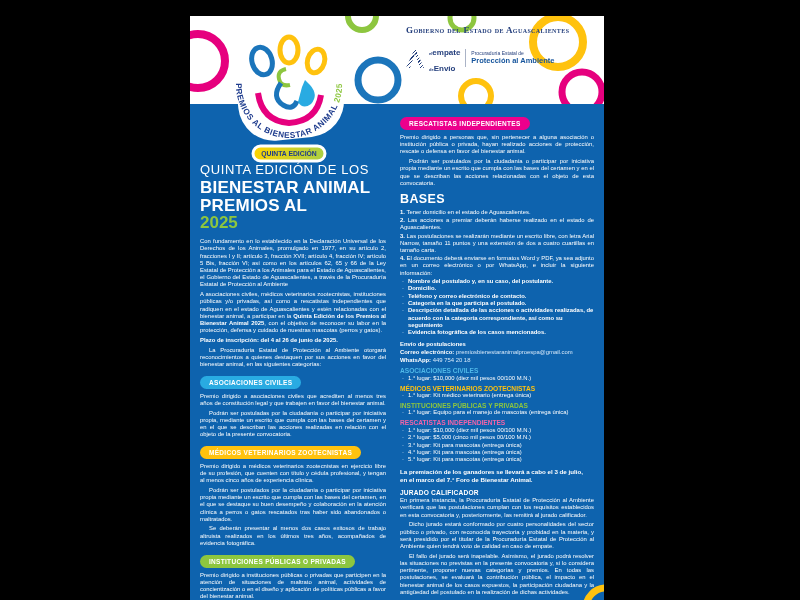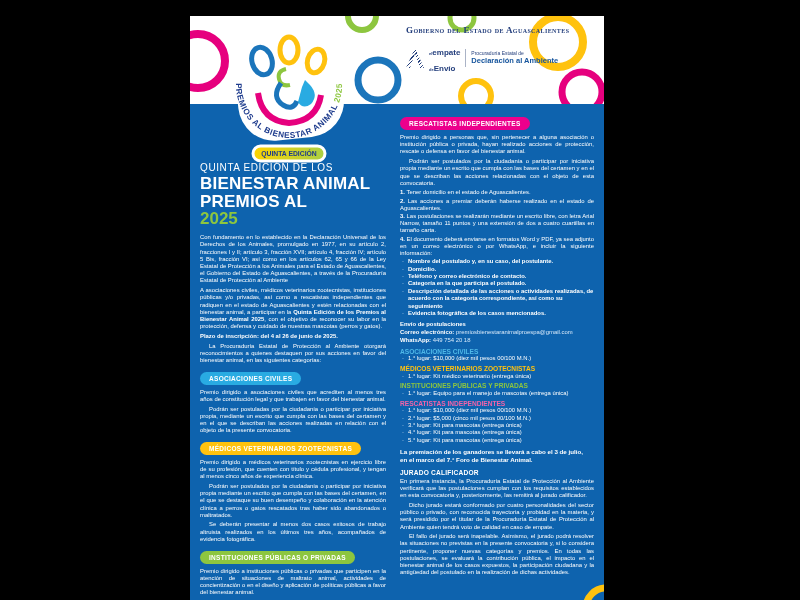--- a/index.html
+++ b/index.html
@@ -35,21 +35,21 @@
 
   .col{position:absolute;text-align:justify;}
   .col-left{left:10px;top:58px;width:186px;}
   .col-right{left:210px;top:8px;width:194px;}
 
   .body{font-size:5.9px;line-height:1.22;margin:0 0 2.5px 0;}
   .indent{text-indent:9px;}
   .b{font-weight:700;}
   .lite{font-weight:400;color:#d7e9fa;}
 
-  .t-small{font-size:10px;font-weight:400;letter-spacing:.6px;margin:0 0 2px 0;text-align:left;}
+  .t-small{font-size:13px;font-weight:400;letter-spacing:.6px;margin:0 0 2px 0;text-align:left;}
   .t-big{font-size:17px;font-weight:800;line-height:1.04;letter-spacing:.2px;text-align:left;}
   .t-year{font-size:17px;font-weight:800;color:#8dc63f;line-height:1.05;margin-bottom:6px;text-align:left;}
   .h-convoca{font-size:14.5px;font-weight:800;letter-spacing:.6px;margin:5px 0 3px 0;text-align:left;}
   .h-big{font-size:12.5px;font-weight:800;letter-spacing:.4px;margin:5px 0 3px 0;text-align:left;}
   .h-sub{font-size:6.6px;font-weight:800;letter-spacing:.2px;margin:5px 0 1.5px 0;text-align:left;}
 
   .pill{display:inline-block;font-size:6.5px;font-weight:700;color:#fff;letter-spacing:.3px;
         padding:3px 9px;border-radius:8px;margin:4px 0 4px 0;text-align:left;}
   .bg-cyan{background:#29abe2;}
   .bg-yellow{background:#ffc20e;}
@@ -93,21 +93,21 @@
       <div class="gov-line">Gobierno del Estado de Aguascalientes</div>
       <div class="gov-logos">
         <div class="mx-logo"></div>
         <div class="gig">
           <div><span class="sm">el</span><span class="bg">empate</span></div>
           <div><span class="sm">de</span><span class="bg">Envío</span></div>
         </div>
         <div class="gov-div"></div>
         <div class="proc">
           <span class="sm">Procuraduría Estatal de</span>
-          <span class="bg">Declaración al Ambiente</span>
+          <span class="bg">Protección al Ambiente</span>
         </div>
       </div>
     </div>
   </div>
 
   <div class="badge">
     <svg viewBox="0 0 126 150" width="126" height="150">
       <defs>
         <linearGradient id="gYG" x1="0" y1="0" x2="1" y2="0">
           <stop offset="0" stop-color="#ffd400"></stop>
@@ -159,20 +159,21 @@
       <div><span class="pill bg-green">INSTITUCIONES PÚBLICAS O PRIVADAS</span></div>
       <p class="body">Premio dirigido a instituciones públicas o privadas que participen en la atención de situaciones de maltrato animal, actividades de concientización o en el diseño y aplicación de políticas públicas a favor del bienestar animal.</p>
 
     </div>
 
     <div class="col col-right">
       <div><span class="pill bg-pink">RESCATISTAS INDEPENDIENTES</span></div>
       <p class="body">Premio dirigido a personas que, sin pertenecer a alguna asociación o institución pública o privada, hayan realizado acciones de protección, rescate o defensa en favor del bienestar animal.</p>
       <p class="body indent">Podrán ser postulados por la ciudadanía o participar por iniciativa propia mediante un escrito que cumpla con las bases del certamen y en el que se describan las acciones relacionadas con el objeto de esta convocatoria.</p>
 
+      <div class="h-big">BASES</div>
       <div class="bitem"><span class="b">1.</span> <span>Tener domicilio en el estado de Aguascalientes.</span></div>
       <div class="bitem"><span class="b">2.</span> <span>Las acciones a premiar deberán haberse realizado en el estado de Aguascalientes.</span></div>
       <div class="bitem"><span class="b">3.</span> <span>Las postulaciones se realizarán mediante un escrito libre, con letra Arial Narrow, tamaño 11 puntos y una extensión de dos a cuatro cuartillas en tamaño carta.</span></div>
       <div class="bitem"><span class="b">4.</span> <span>El documento deberá enviarse en formatos Word y PDF, ya sea adjunto en un correo electrónico o por WhatsApp, e incluir la siguiente información:</span></div>
       <div class="blt">Nombre del postulado y, en su caso, del postulante.</div>
       <div class="blt">Domicilio.</div>
       <div class="blt">Teléfono y correo electrónico de contacto.</div>
       <div class="blt">Categoría en la que participa el postulado.</div>
       <div class="blt">Descripción detallada de las acciones o actividades realizadas, de acuerdo con la categoría correspondiente, así como su seguimiento</div>
       <div class="blt">Evidencia fotográfica de los casos mencionados.</div>

